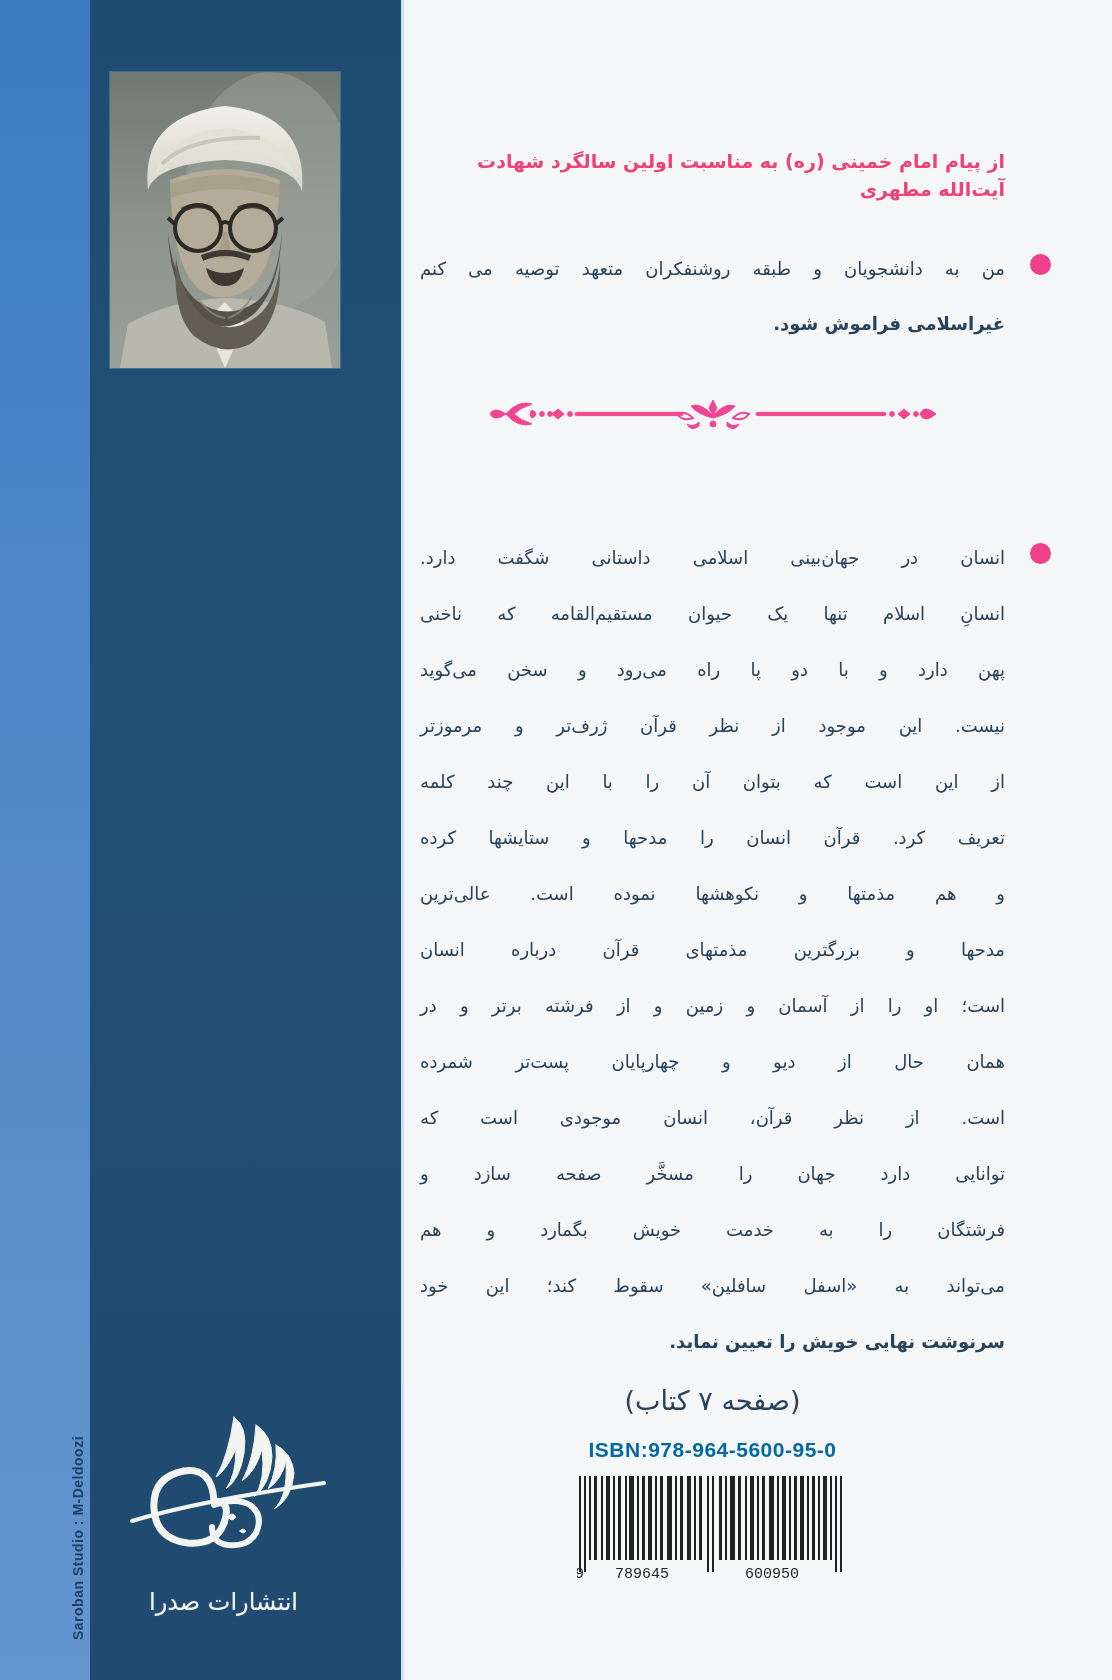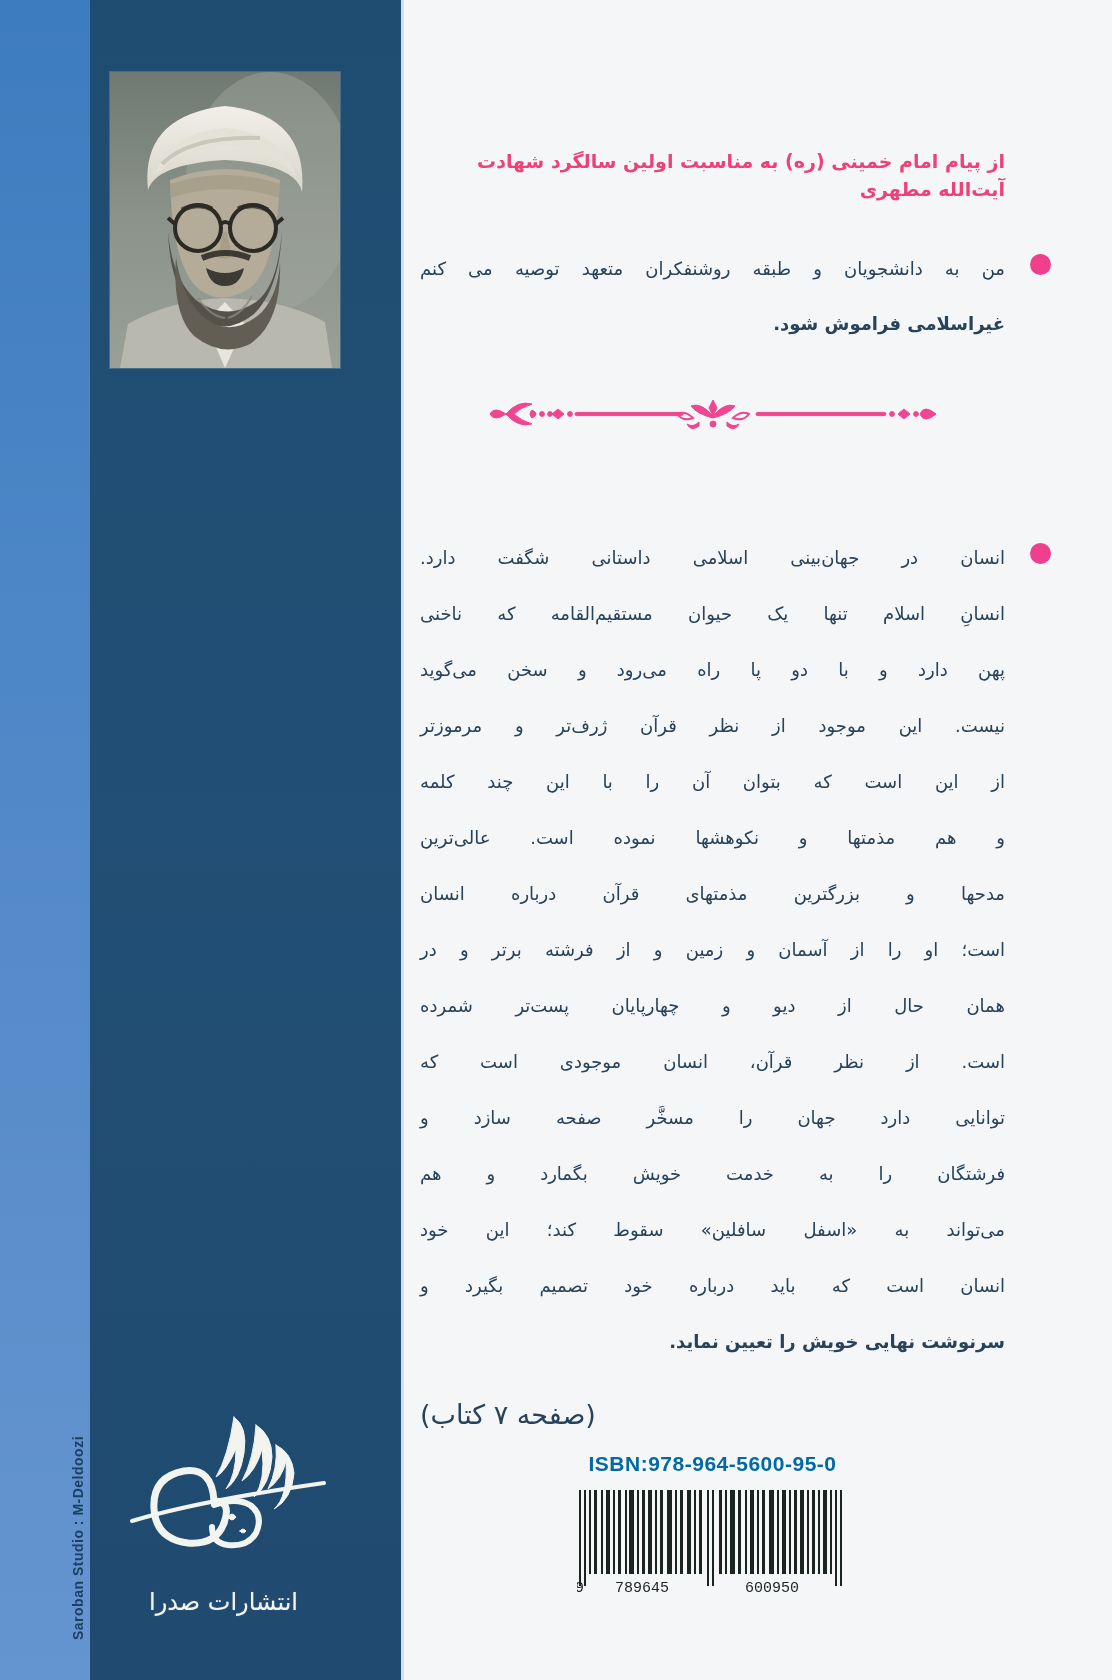--- a/index.html
+++ b/index.html
@@ -78,22 +78,22 @@
   }
   .t-line:last-child{text-align-last:right;font-weight:bold;}
   .q1 .t-line:first-child{text-align-last:justify;}
   
   .divider{
     margin-top:42px;height:42px;
     display:flex;justify-content:center;align-items:center;
   }
   .divider svg{display:block;}
   .page-ref{
-    margin-top:29px;
-    text-align:left;
+    margin-top:15px;
+    text-align:center;
     font-size:27px;
     color:#27425a;
   }
   
   .isbn-block{
     margin-top:22px;
     display:flex;flex-direction:column;align-items:center;
     direction:ltr;
   }
   .isbn-label{
@@ -231,29 +231,29 @@
       </div>
 
       <div class="quote q2">
         <span class="bullet"></span>
         <div>
             <div class="t-line">انسان در جهان‌بینی اسلامی داستانی شگفت دارد.</div>
             <div class="t-line">انسانِ اسلام تنها یک حیوان مستقیم‌القامه که ناخنی</div>
             <div class="t-line">پهن دارد و با دو پا راه می‌رود و سخن می‌گوید</div>
             <div class="t-line">نیست. این موجود از نظر قرآن ژرف‌تر و مرموزتر</div>
             <div class="t-line">از این است که بتوان آن را با این چند کلمه</div>
+            <div class="t-line">تعریف کرد. قرآن انسان را مدحها و ستایشها کرده</div>
             <div class="t-line">و هم مذمتها و نکوهشها نموده است. عالی‌ترین</div>
             <div class="t-line">مدحها و بزرگترین مذمتهای قرآن درباره انسان</div>
             <div class="t-line">است؛ او را از آسمان و زمین و از فرشته برتر و در</div>
             <div class="t-line">همان حال از دیو و چهارپایان پست‌تر شمرده</div>
             <div class="t-line">است. از نظر قرآن، انسان موجودی است که</div>
             <div class="t-line">توانایی دارد جهان را مسخَّر صفحه سازد و</div>
             <div class="t-line">فرشتگان را به خدمت خویش بگمارد و هم</div>
             <div class="t-line">می‌تواند به «اسفل سافلین» سقوط کند؛ این خود</div>
-            <div class="t-line">انسان است که باید درباره خود تصمیم بگیرد و</div>
             <div class="t-line">سرنوشت نهایی خویش را تعیین نماید.</div>
           </div>
       </div>
 
       <div class="page-ref">(صفحه ۷ کتاب)</div>
 
       <div class="isbn-block">
         <div class="isbn-label">ISBN:978-964-5600-95-0</div>
         <div class="barcode">
           <svg viewBox="0 0 272 112">

